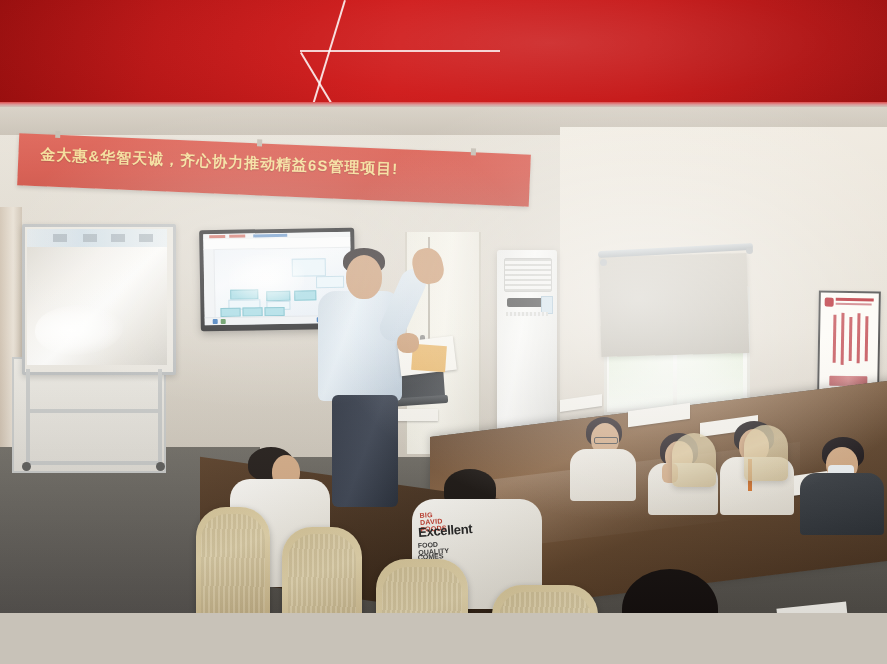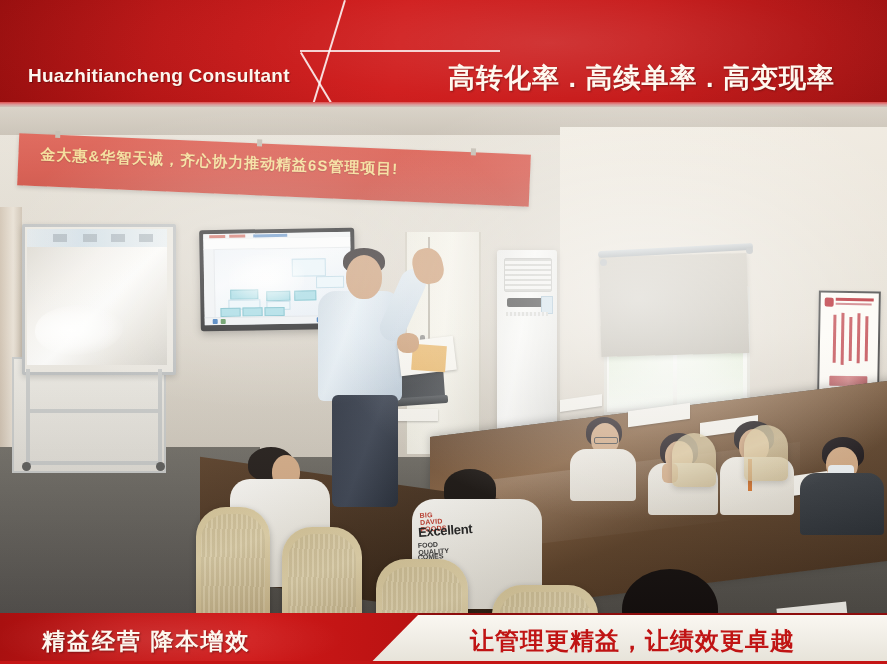--- a/index.html
+++ b/index.html
@@ -281,22 +281,20 @@
 
 <div class="poster">
 
   <div class="header">
     <div class="header-sheen"></div>
 
     <div class="hdr-hline"></div>
     <div class="hdr-diag hdr-diag-a"></div>
     <div class="hdr-diag hdr-diag-b"></div>
 
-    <div class="brand-en">Huazhitiancheng Consultant</div>
-    <div class="hdr-line2">高转化率 . 高续单率 . 高变现率</div>
 
     <div class="header-bottom-edge"></div>
   </div>
 
   <div class="photo">
 
     <div class="ceiling"></div>
     <div class="wall-back"></div>
     <div class="wall-right"></div>
     <div class="doorframe"></div>
@@ -482,22 +480,14 @@
     <div class="chair" style="left:492px;top:478px;width:106px;height:135px;">
       <div class="chair-inner"></div>
     </div>
 
     <div class="chair" style="left:672px;top:326px;width:44px;height:54px;opacity:.75;"></div>
     <div class="chair" style="left:744px;top:318px;width:44px;height:56px;opacity:.75;"></div>
 
     <div class="haze"></div>
   </div>
 
-  <div class="footer">
-    <div class="footer-top-line"></div>
-    <div class="footer-red"></div>
-    <div class="footer-red-sheen"></div>
-    <div class="footer-left-text">精益经营  降本增效</div>
-    <div class="footer-right-text">让管理更精益，让绩效更卓越</div>
-    <div class="footer-bot-line"></div>
-  </div>
 
 </div>
 
 </body></html>

